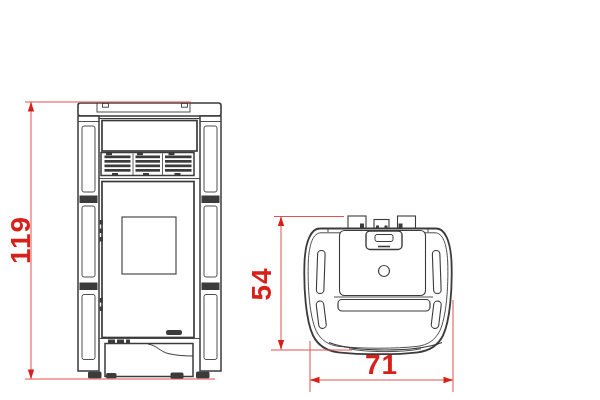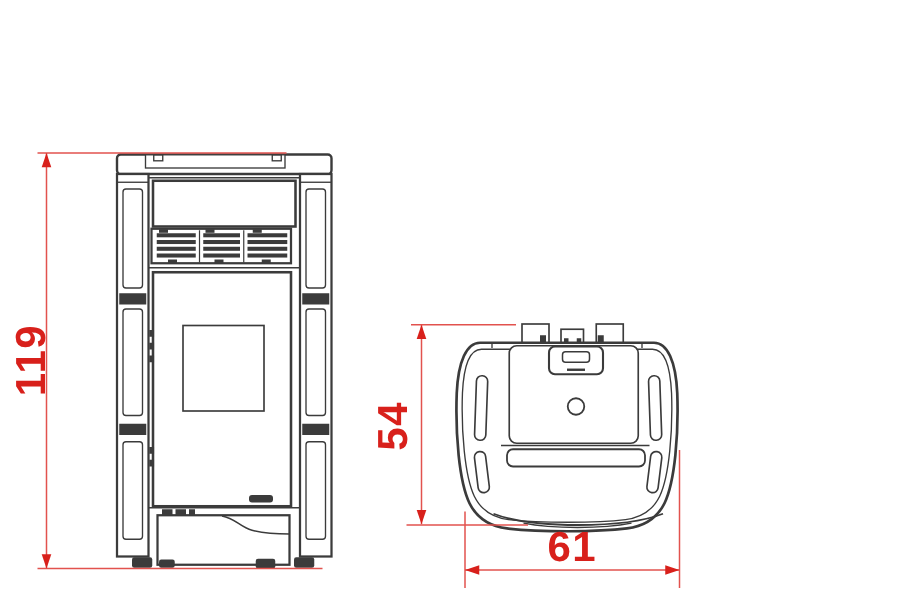--- a/index.html
+++ b/index.html
@@ -181,14 +181,14 @@
       <polygon points="281,349.5 277.8,340 284.2,340"></polygon>
       <polygon points="310,380 319.5,376.8 319.5,383.2"></polygon>
       <polygon points="453,380 443.5,376.8 443.5,383.2"></polygon>
     </g>
   </svg>
 
   <div class="dim-label rot" style="left: -14.5px; top: 225px; color: rgb(216, 32, 27);">119</div>
 
   <div class="dim-label rot" style="left: 227px; top: 269px; color: rgb(216, 32, 27);">54</div>
 
-  <div class="dim-label" style="left: 346.5px; top: 350px; color: rgb(216, 32, 27);">61</div>
+  <div class="dim-label" style="left: 346.5px; top: 350px; color: rgb(216, 32, 27);">71</div>
 </div>
 
 </body></html>

